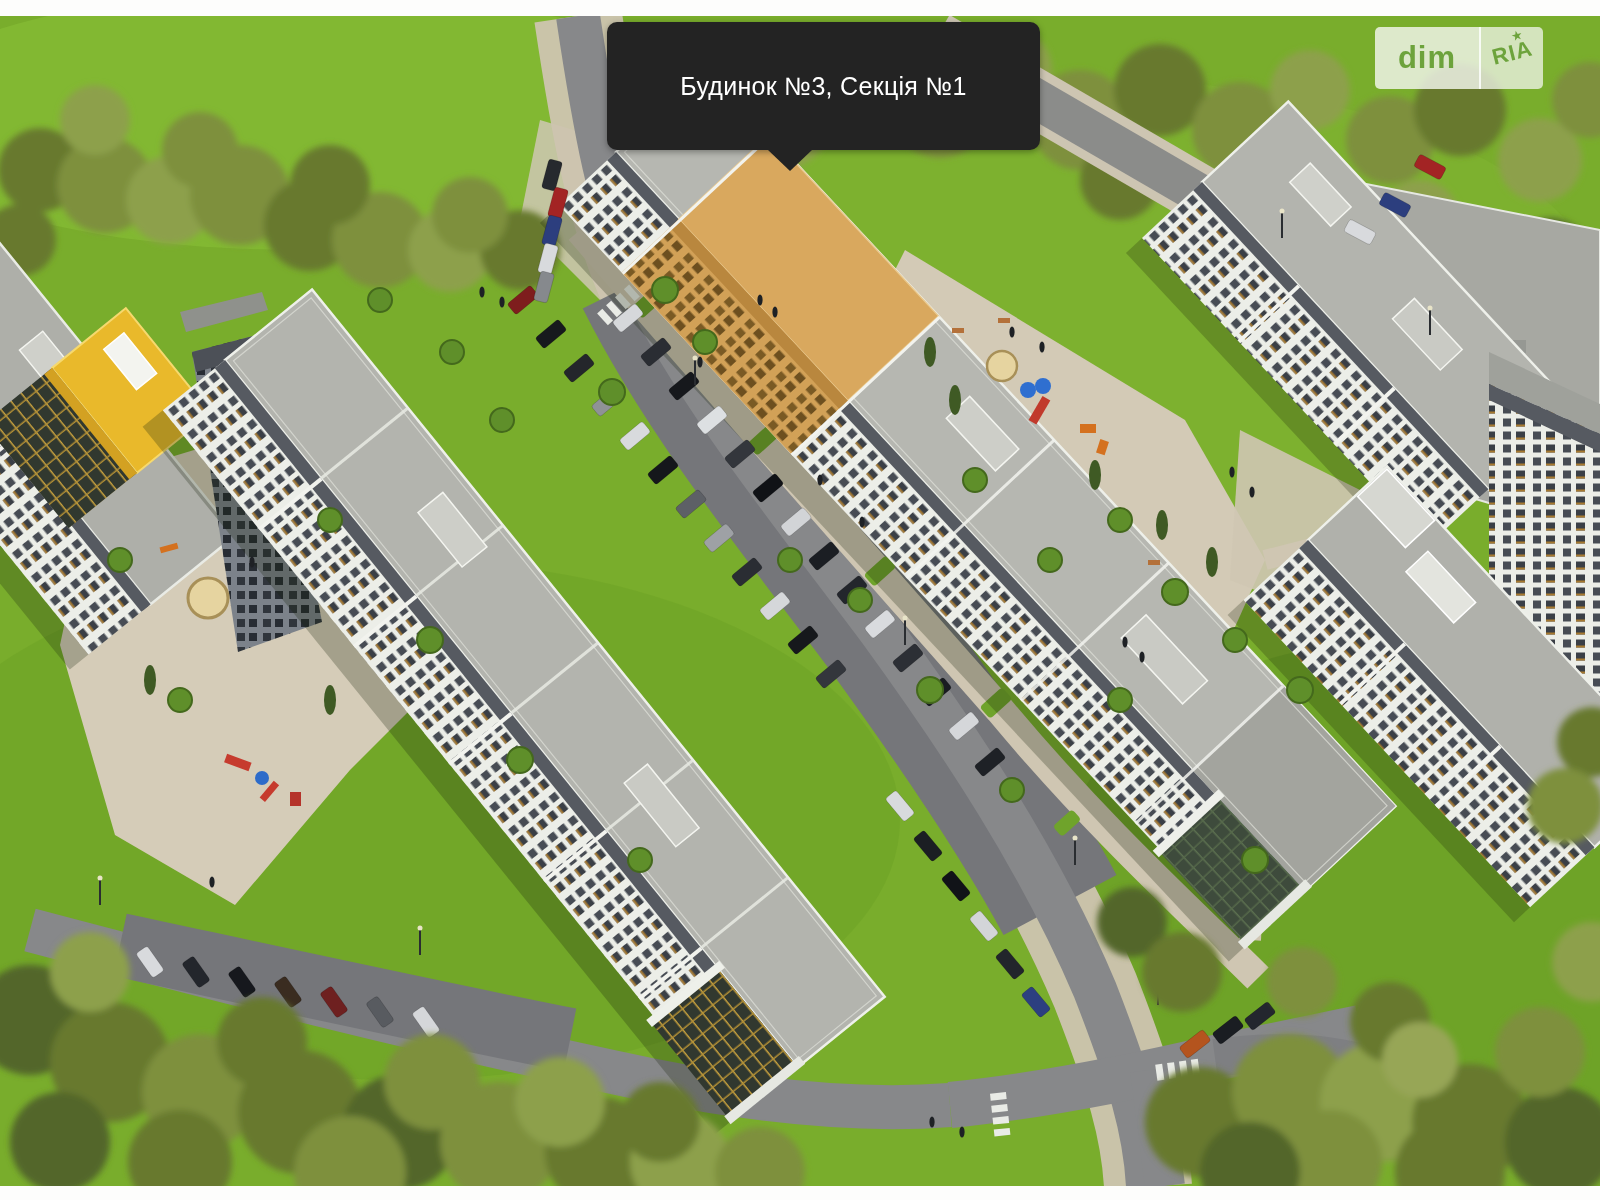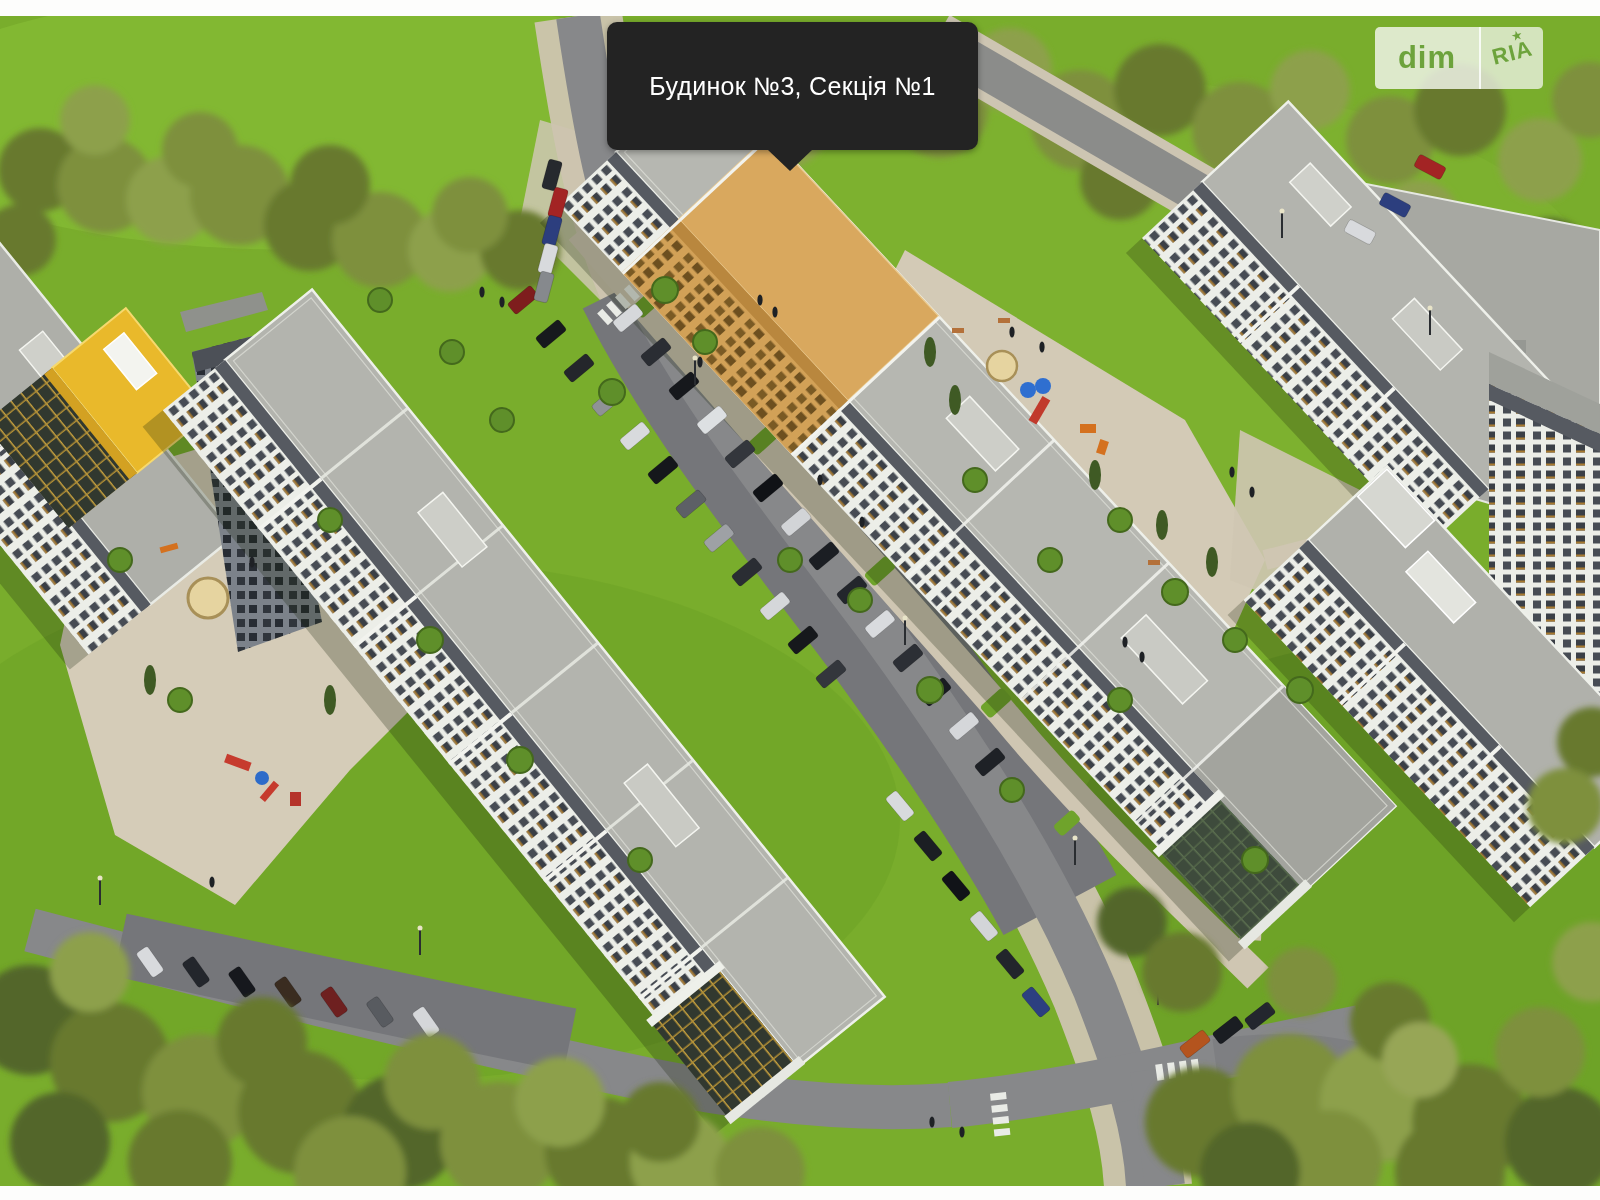--- a/index.html
+++ b/index.html
@@ -4,21 +4,21 @@
 <style>
   html,body{margin:0;padding:0;background:#ffffff;}
   .stage{position:relative;width:1600px;height:1200px;overflow:hidden;background:#ffffff;
          font-family:"Liberation Sans",sans-serif;}
   .strip{position:absolute;left:0;width:1600px;background:#fdfdfc;}
   .strip.top{top:0;height:16px;}
   .strip.bottom{top:1186px;height:14px;}
   .scene{position:absolute;left:0;top:16px;width:1600px;height:1170px;display:block;}
 
   
-  .tooltip{position:absolute;left:607px;top:22px;width:371px;height:128px;
+  .tooltip{position:absolute;left:607px;top:22px;width:433px;height:128px;
            background:var(--tooltip_bg,#232323);border-radius:10px;
            display:flex;align-items:center;justify-content:center;
            box-shadow:0 2px 6px rgba(0,0,0,.35);z-index:30;}
   .tooltip .txt{color:var(--tooltip_text,#ffffff);font-size:25px;letter-spacing:.3px;}
   .tooltip .arrow{position:absolute;left:161px;top:128px;width:0;height:0;
            border-left:22px solid transparent;border-right:22px solid transparent;
            border-top:21px solid var(--tooltip_bg,#232323);}
 
   
   .logo{position:absolute;left:1375px;top:27px;height:62px;display:flex;z-index:30;}

